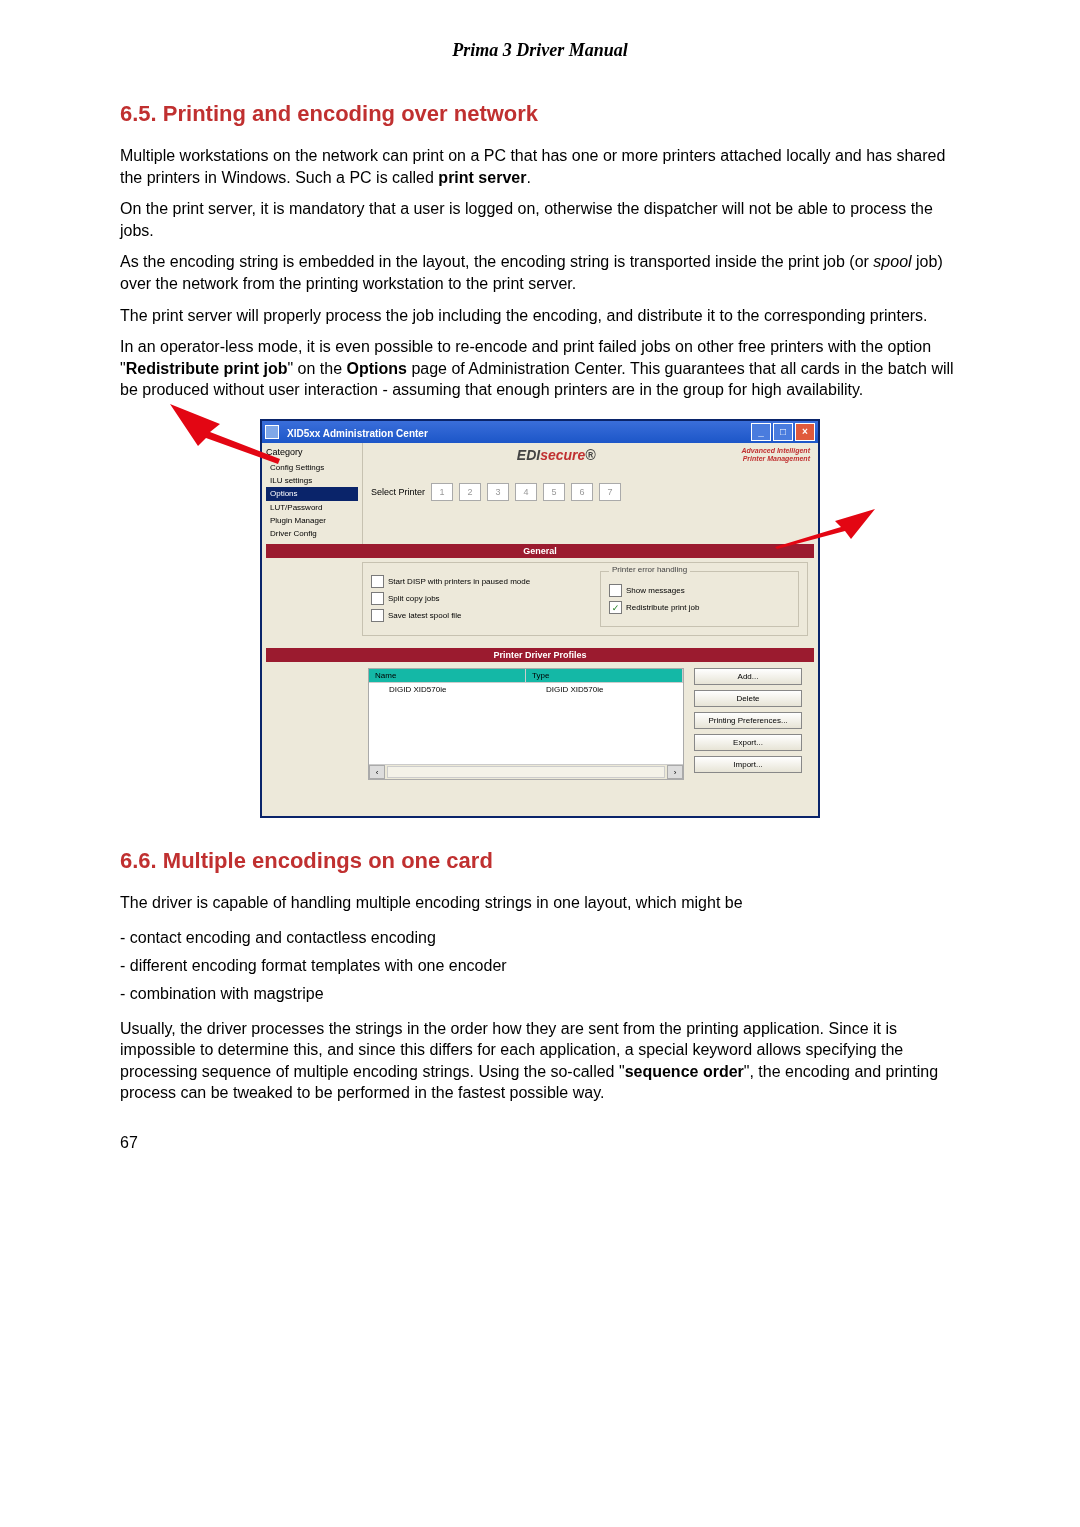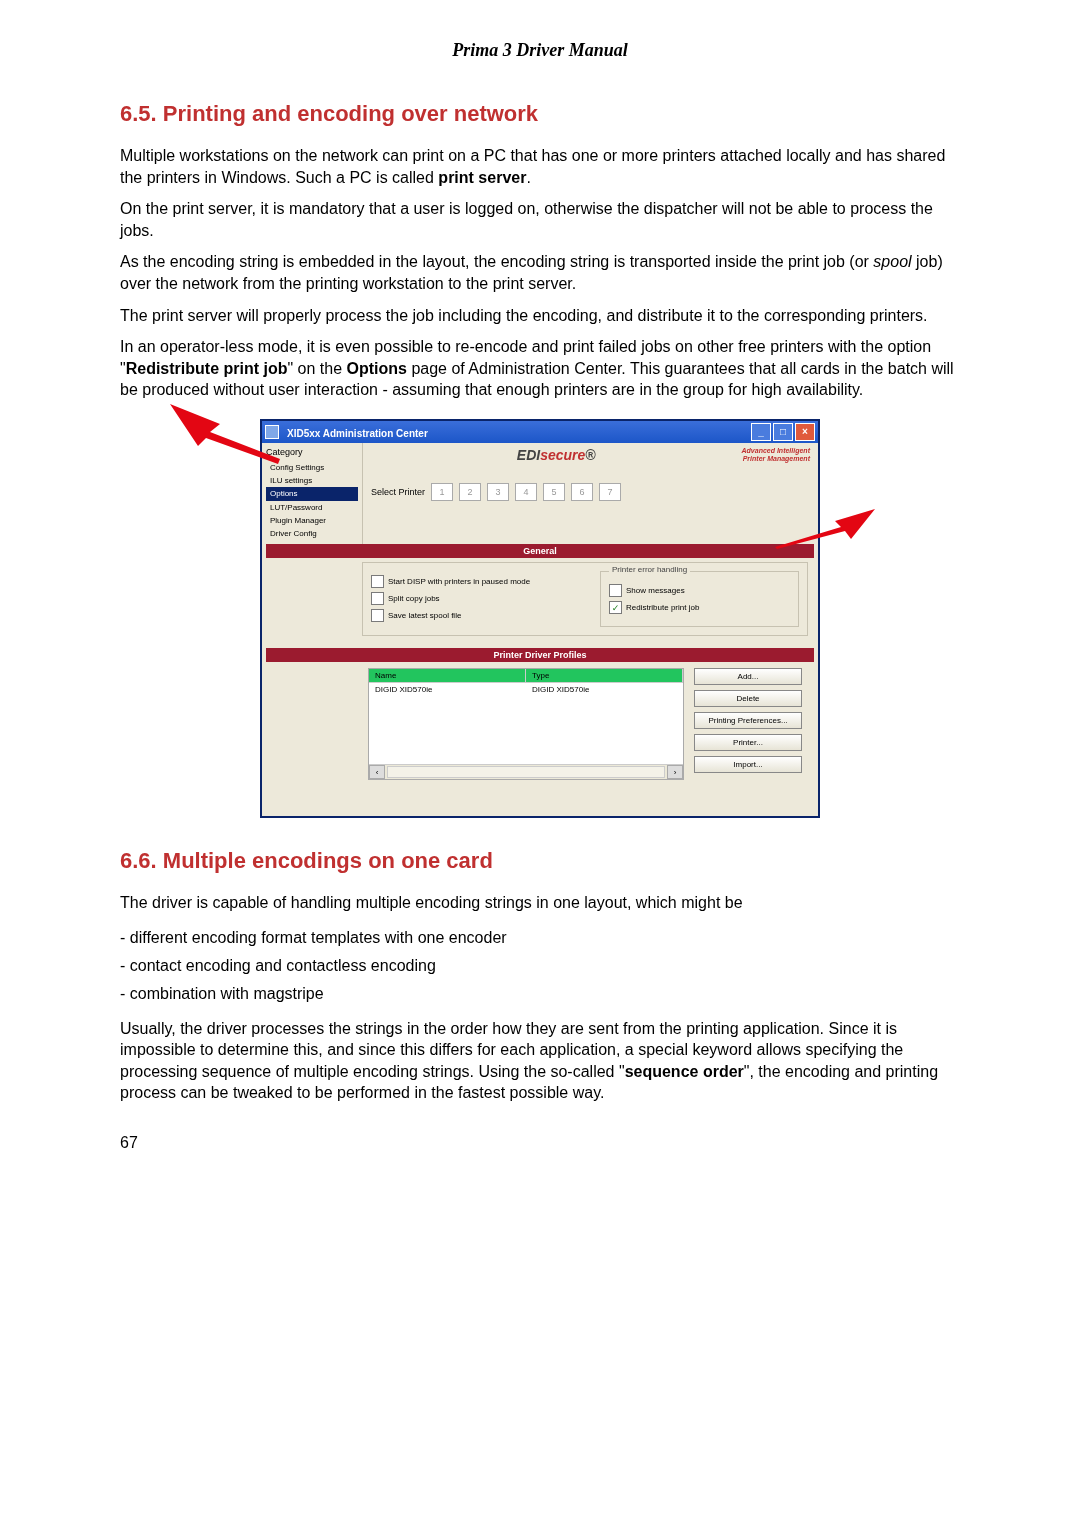--- a/index.html
+++ b/index.html
@@ -207,24 +207,24 @@
   .profile-table {
     flex: 1;
     border: 1px solid #aaa;
     background: #fff;
     font-size: 8px;
     position: relative;
     height: 110px;
     display: flex;
     flex-direction: column;
   }
-  .pt-head { display: flex; background: #22c55e; border-bottom: 1px solid #ccc; }
+  .pt-head { display: flex; background: #14b8a6; border-bottom: 1px solid #ccc; }
   .pt-head div { padding: 2px 6px; border-right: 1px solid #ccc; }
   .pt-row { display: flex; }
-  .pt-row div { padding: 2px 6px; }
+  .pt-row div { padding: 2px 20px; }
   .col1 { flex: 1; }
   .col2 { flex: 1; }
   .pt-scroll {
     margin-top: auto;
     height: 14px;
     background: #ece9d8;
     display: flex;
     align-items: center;
     justify-content: space-between;
     border-top: 1px solid #ccc;
@@ -386,36 +386,36 @@
           <div class="pt-scroll">
             <span class="sbtn">‹</span>
             <span class="sbar-mid"></span>
             <span class="sbtn">›</span>
           </div>
         </div>
         <div class="btn-col">
           <div class="xp-btn">Add...</div>
           <div class="xp-btn">Delete</div>
           <div class="xp-btn">Printing Preferences...</div>
-          <div class="xp-btn">Printer...</div>
+          <div class="xp-btn">Export...</div>
           <div class="xp-btn">Import...</div>
         </div>
       </div>
     </div>
     <div style="height:20px"></div>
   </div>
 </div>
 
 <h2>6.6.   Multiple encodings on one card</h2>
 
 <p>The driver is capable of handling multiple encoding strings in one layout, which might be</p>
 
 <ul class="bullets">
+  <li>contact encoding and contactless encoding</li>
   <li>different encoding format templates with one encoder</li>
-  <li>contact encoding and contactless encoding</li>
   <li>combination with magstripe</li>
 </ul>
 
 <p>
   <span>Usually, the driver processes the strings in the order how they are sent from the printing application. Since it is impossible to determine this, and since this differs for each application, a special keyword allows specifying the processing sequence of multiple encoding strings. Using the so-called "</span><span class="bold">sequence order</span><span>", the encoding and printing process can be tweaked to be performed in the fastest possible way.</span>
 </p>
 
 <div class="page-num">67</div>
 
 </body></html>

